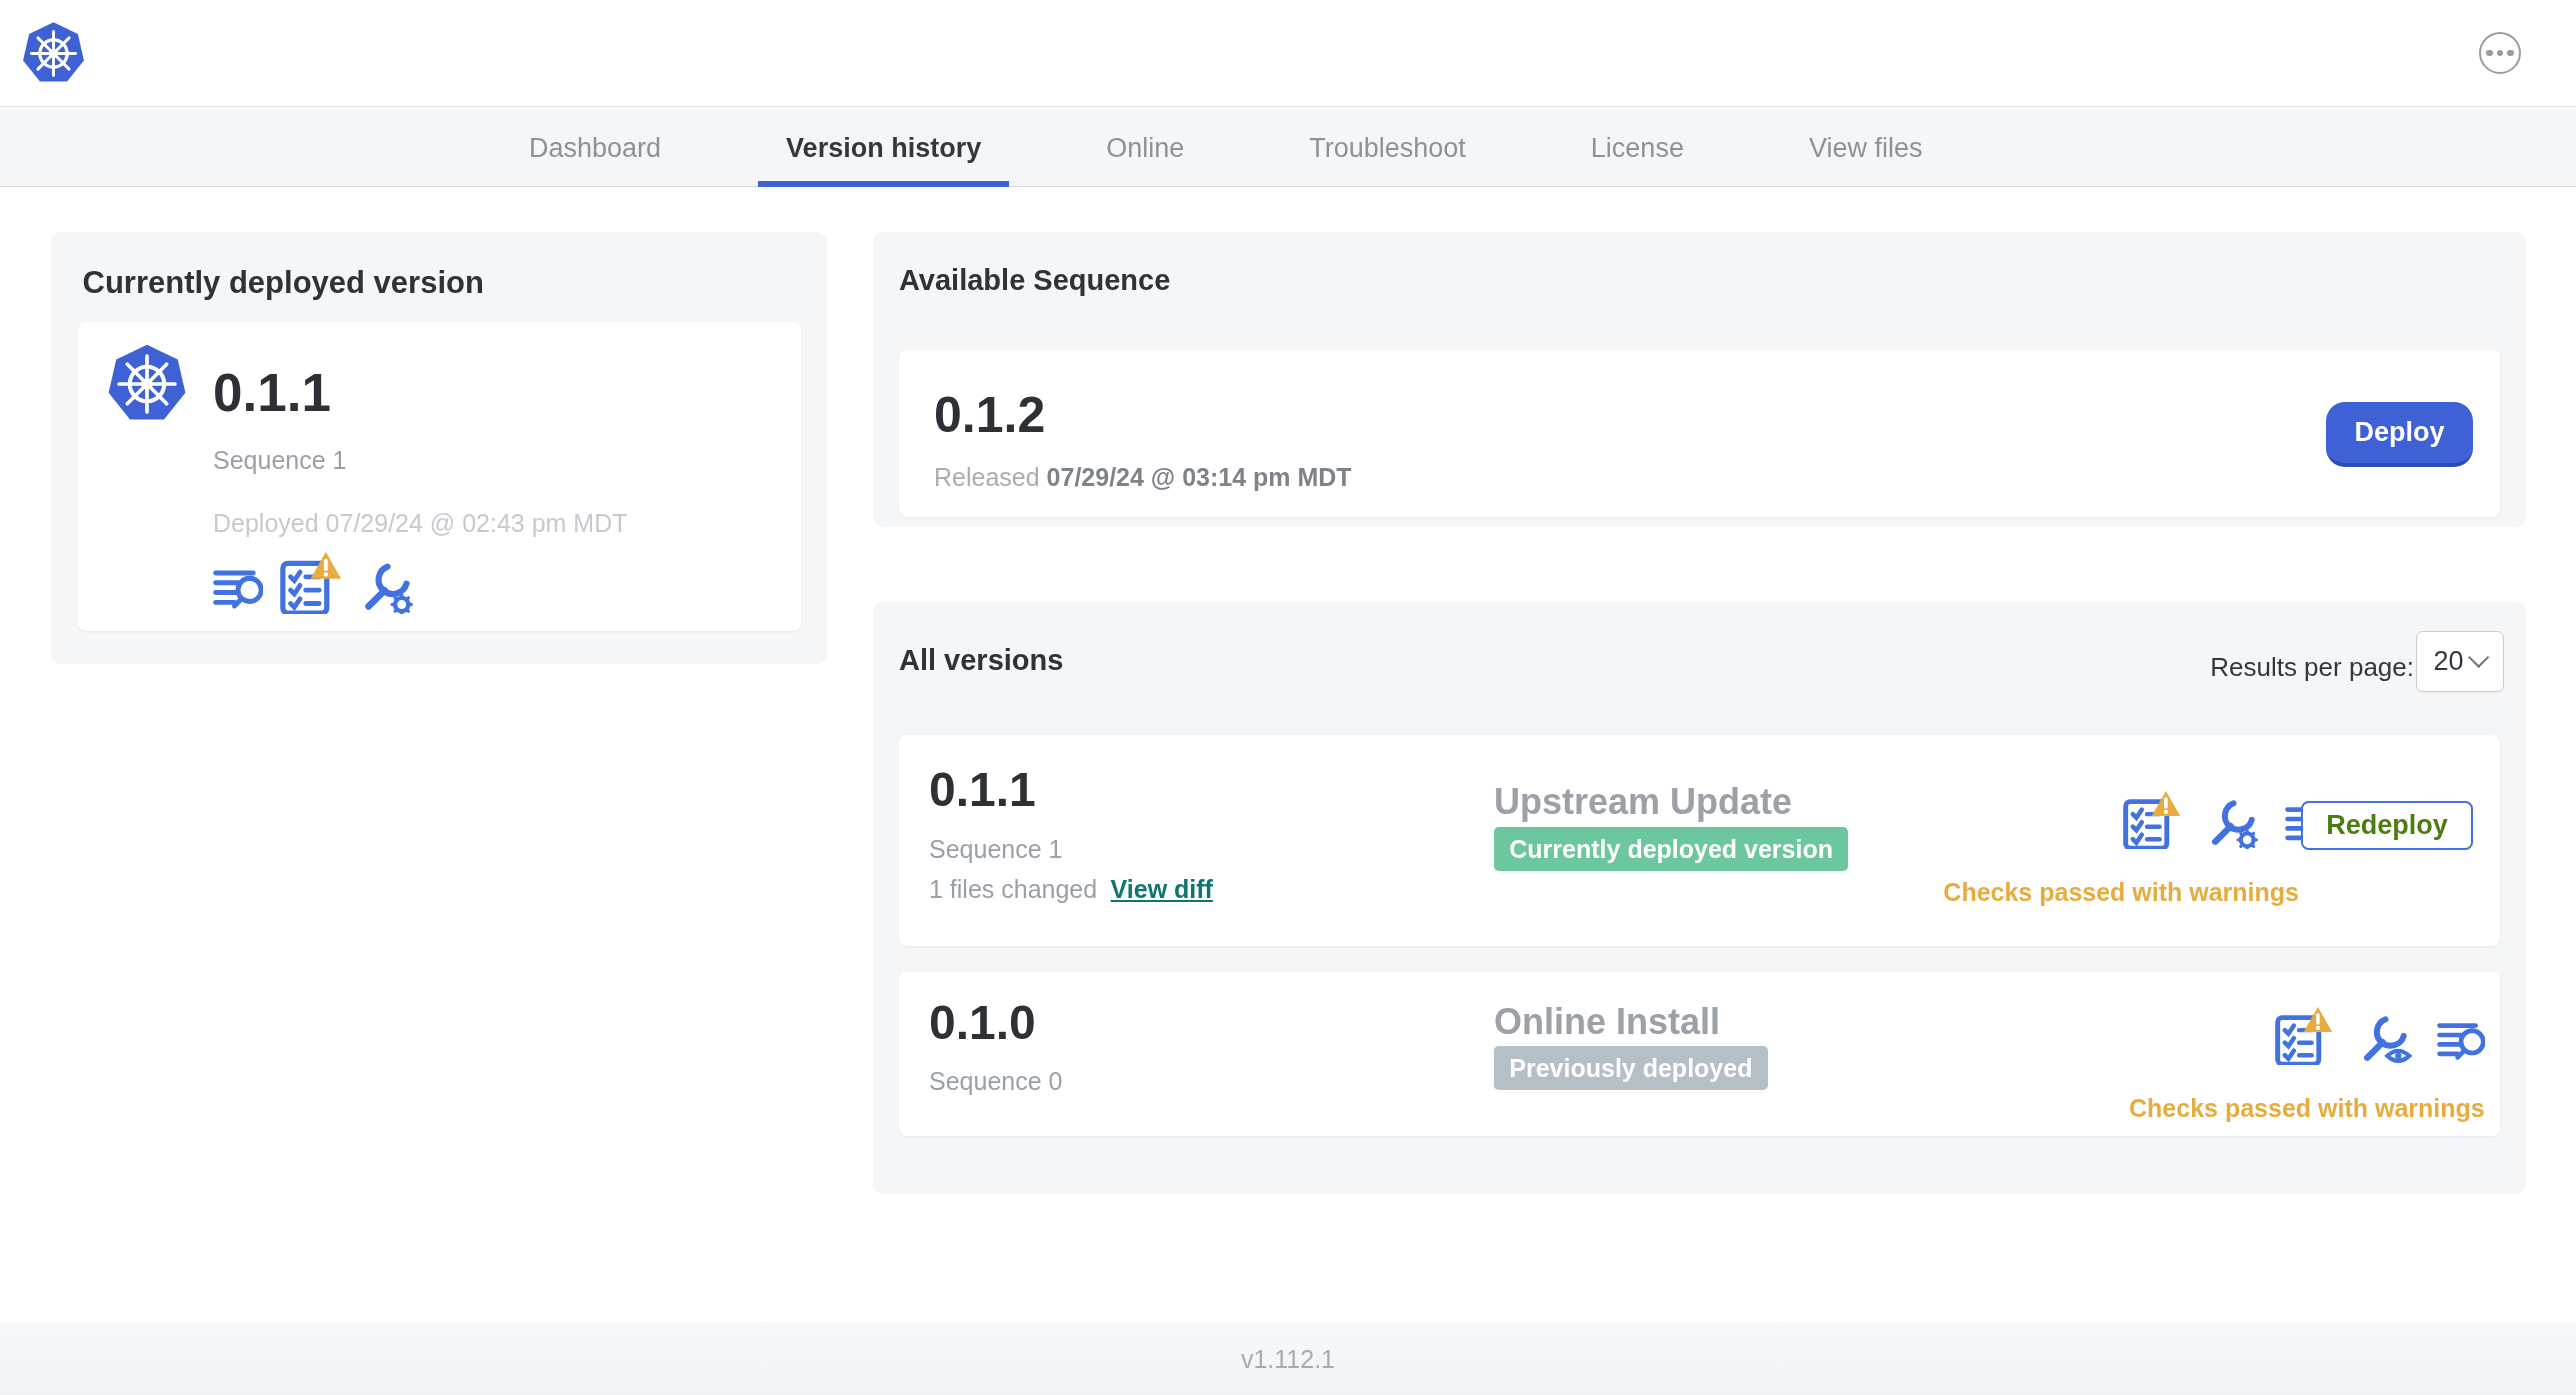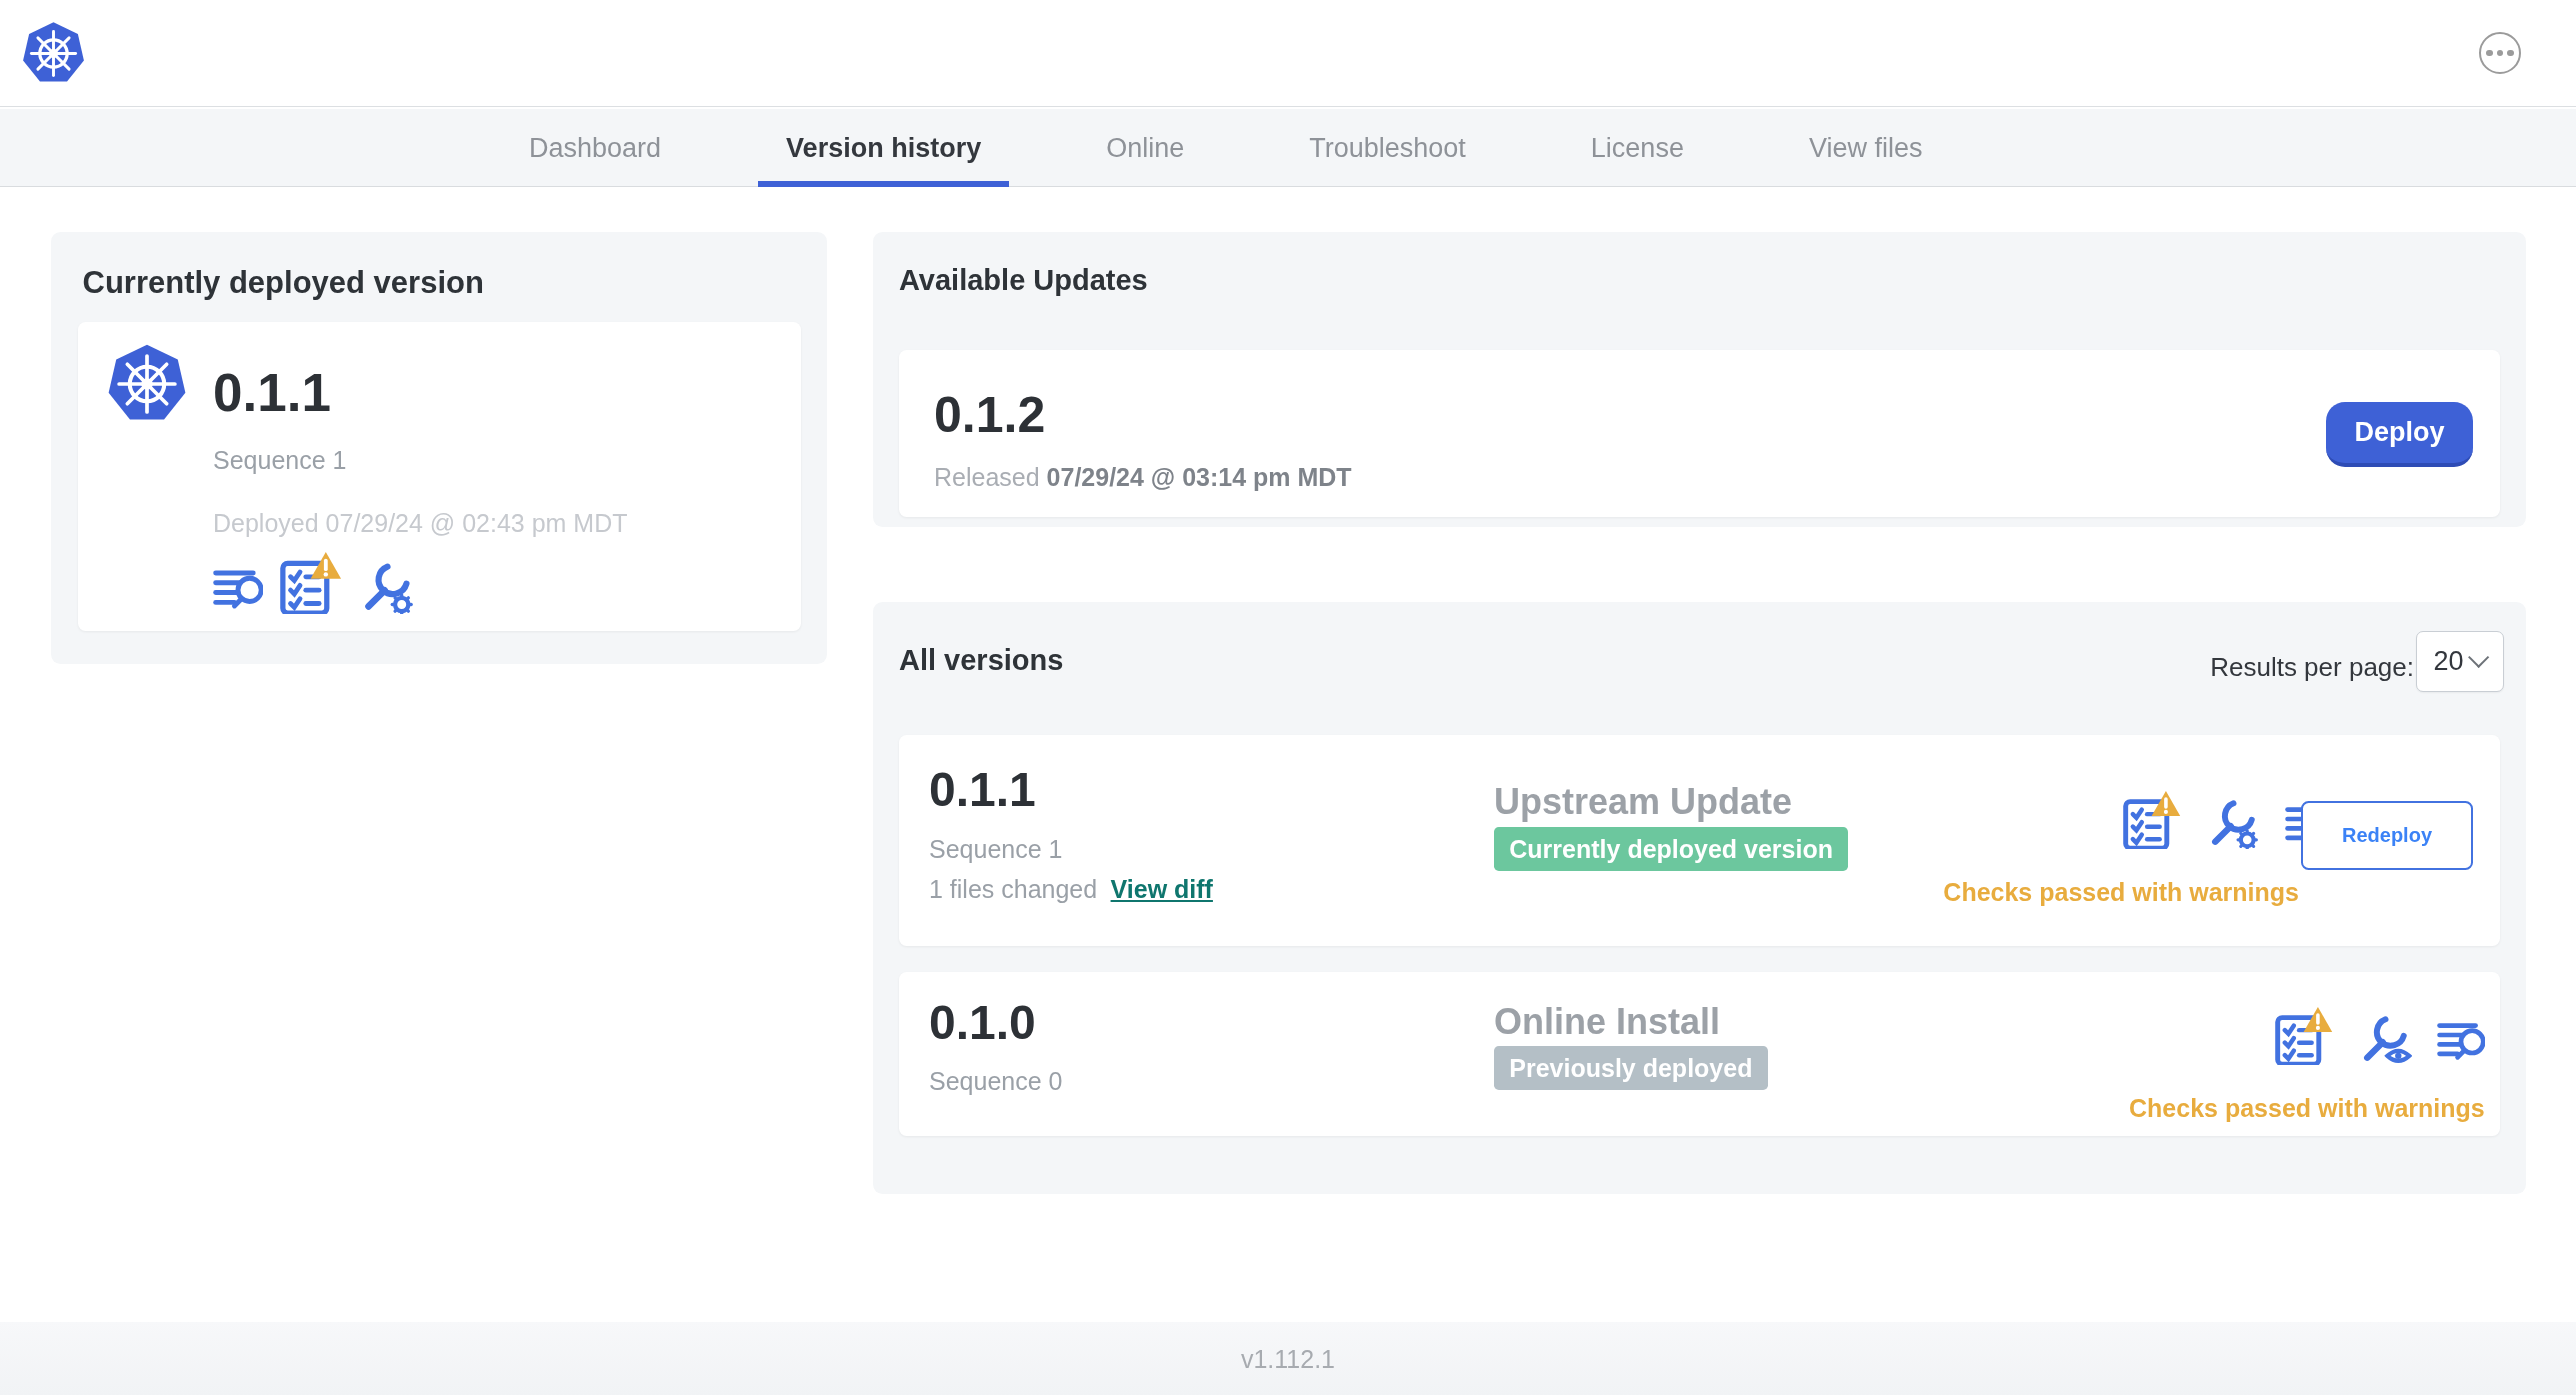--- a/index.html
+++ b/index.html
@@ -68,23 +68,23 @@
   .rv-version { position:absolute; left:30px; font-size:48px; font-weight:700; color:#2d3136; }
   .rv-seq, .rv-files { position:absolute; left:30px; font-size:25px; color:#9aa0a7; }
   .view-diff { color:#0f766e; text-decoration:underline; font-weight:600; margin-left:13.4px; cursor:pointer; }
   .rv-source { position:absolute; left:595px; font-size:36px; font-weight:700; color:#9ca1a7; }
   .badge { position:absolute; left:595px; font-size:25px; font-weight:600; color:#fff;
     padding:7.6px 15.3px; border-radius:4.8px; }
   .badge.green { background:#6cc79e; }
   .badge.gray { background:#b4bfc6; }
   .row-icons { position:absolute; display:flex; gap:25px; align-items:flex-end; }
   .warn-text { position:absolute; font-size:25px; font-weight:600; color:#e8ac3e; }
-  .btn-redeploy { position:absolute; right:27px; top:66px; width:172px; height:69px;
-    background:#fff; border:2.9px solid #4272e0; border-radius:7.6px; color:#3b82f6;
-    font-size:20px; font-weight:700; font-family:inherit; cursor:pointer; }
+  .btn-redeploy { position:absolute; right:27px; top:66px; width:172px; height:49px;
+    background:#fff; border:2.9px solid #4272e0; border-radius:7.6px; color:#4d7c0f;
+    font-size:27px; font-weight:700; font-family:inherit; cursor:pointer; }
 
   
   .footer { position:absolute; left:0; top:1322px; width:2576px; height:74px;
     background:linear-gradient(#f7f8fa,#f1f3f5); display:flex; align-items:center; justify-content:center; }
   .footer-version { font-size:25px; color:#a7abb0; }
 
   .icon { display:block; }
 </style>
 </head>
 <body>
@@ -189,21 +189,21 @@
           <use href="#def-checklist-warn"></use>
         </svg>
       <svg class="icon" width="55" height="55" viewBox="0 0 58 58">
           <use href="#def-wrench-gear"></use>
         </svg>
     </div>
   </div>
 </div>
 
 <div class="panel panel-updates">
-  <div class="panel-title">Available Updates</div>
+  <div class="panel-title">Available Sequence</div>
   <div class="card card-update">
     <div class="cu-version">0.1.2</div>
     <div class="cu-released">
       <span>Released </span><b>07/29/24 @ 03:14 pm MDT</b>
     </div>
     <button class="btn-deploy">Deploy</button>
   </div>
 </div>
 
 <div class="panel panel-versions">

